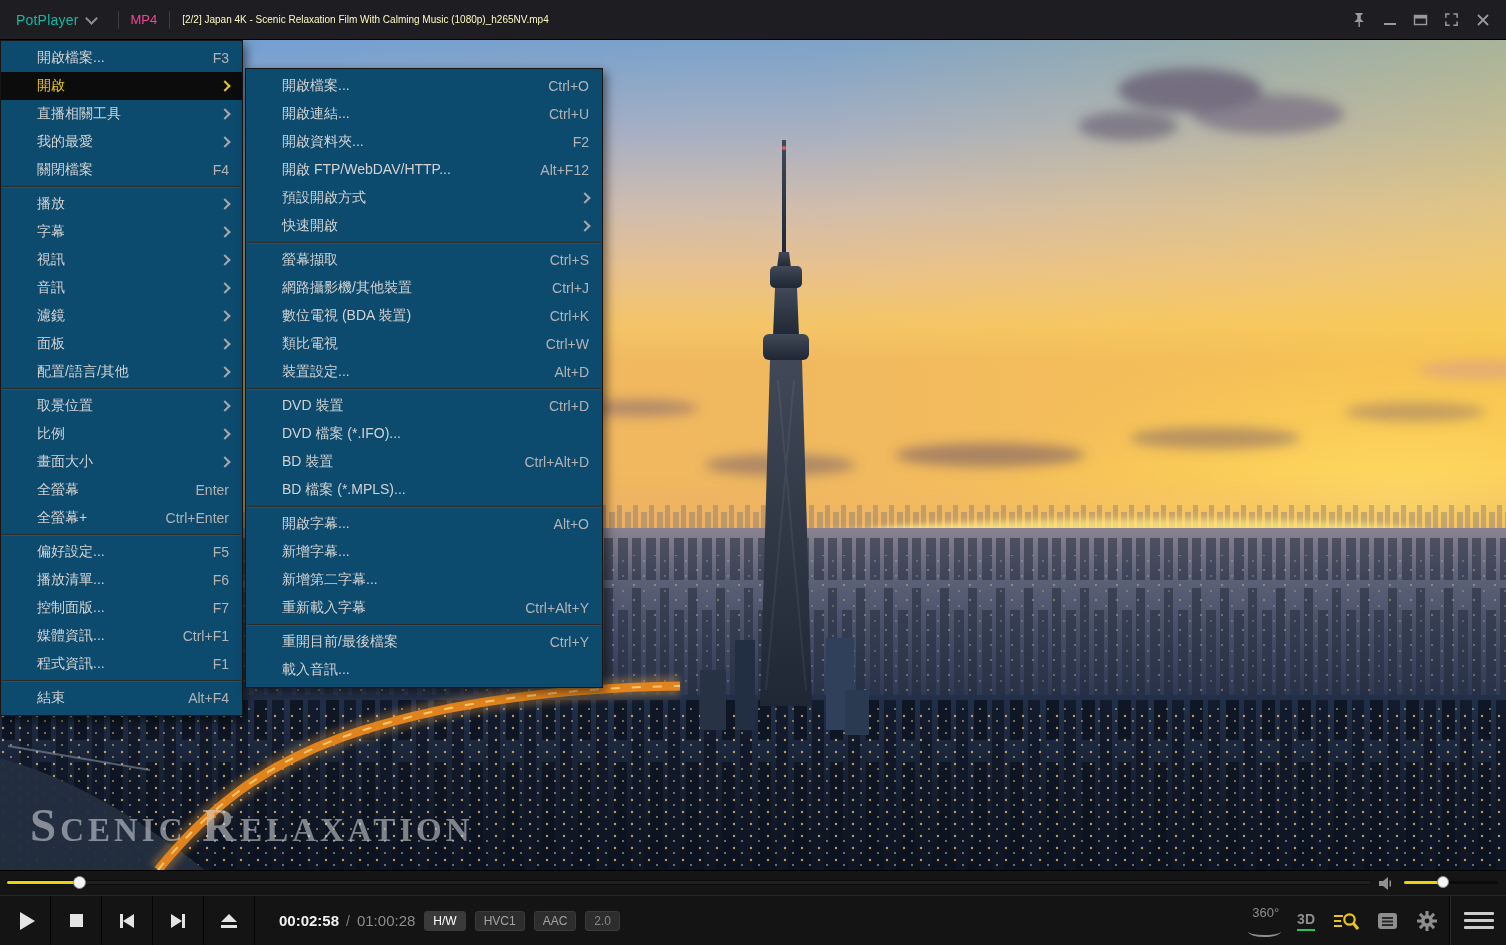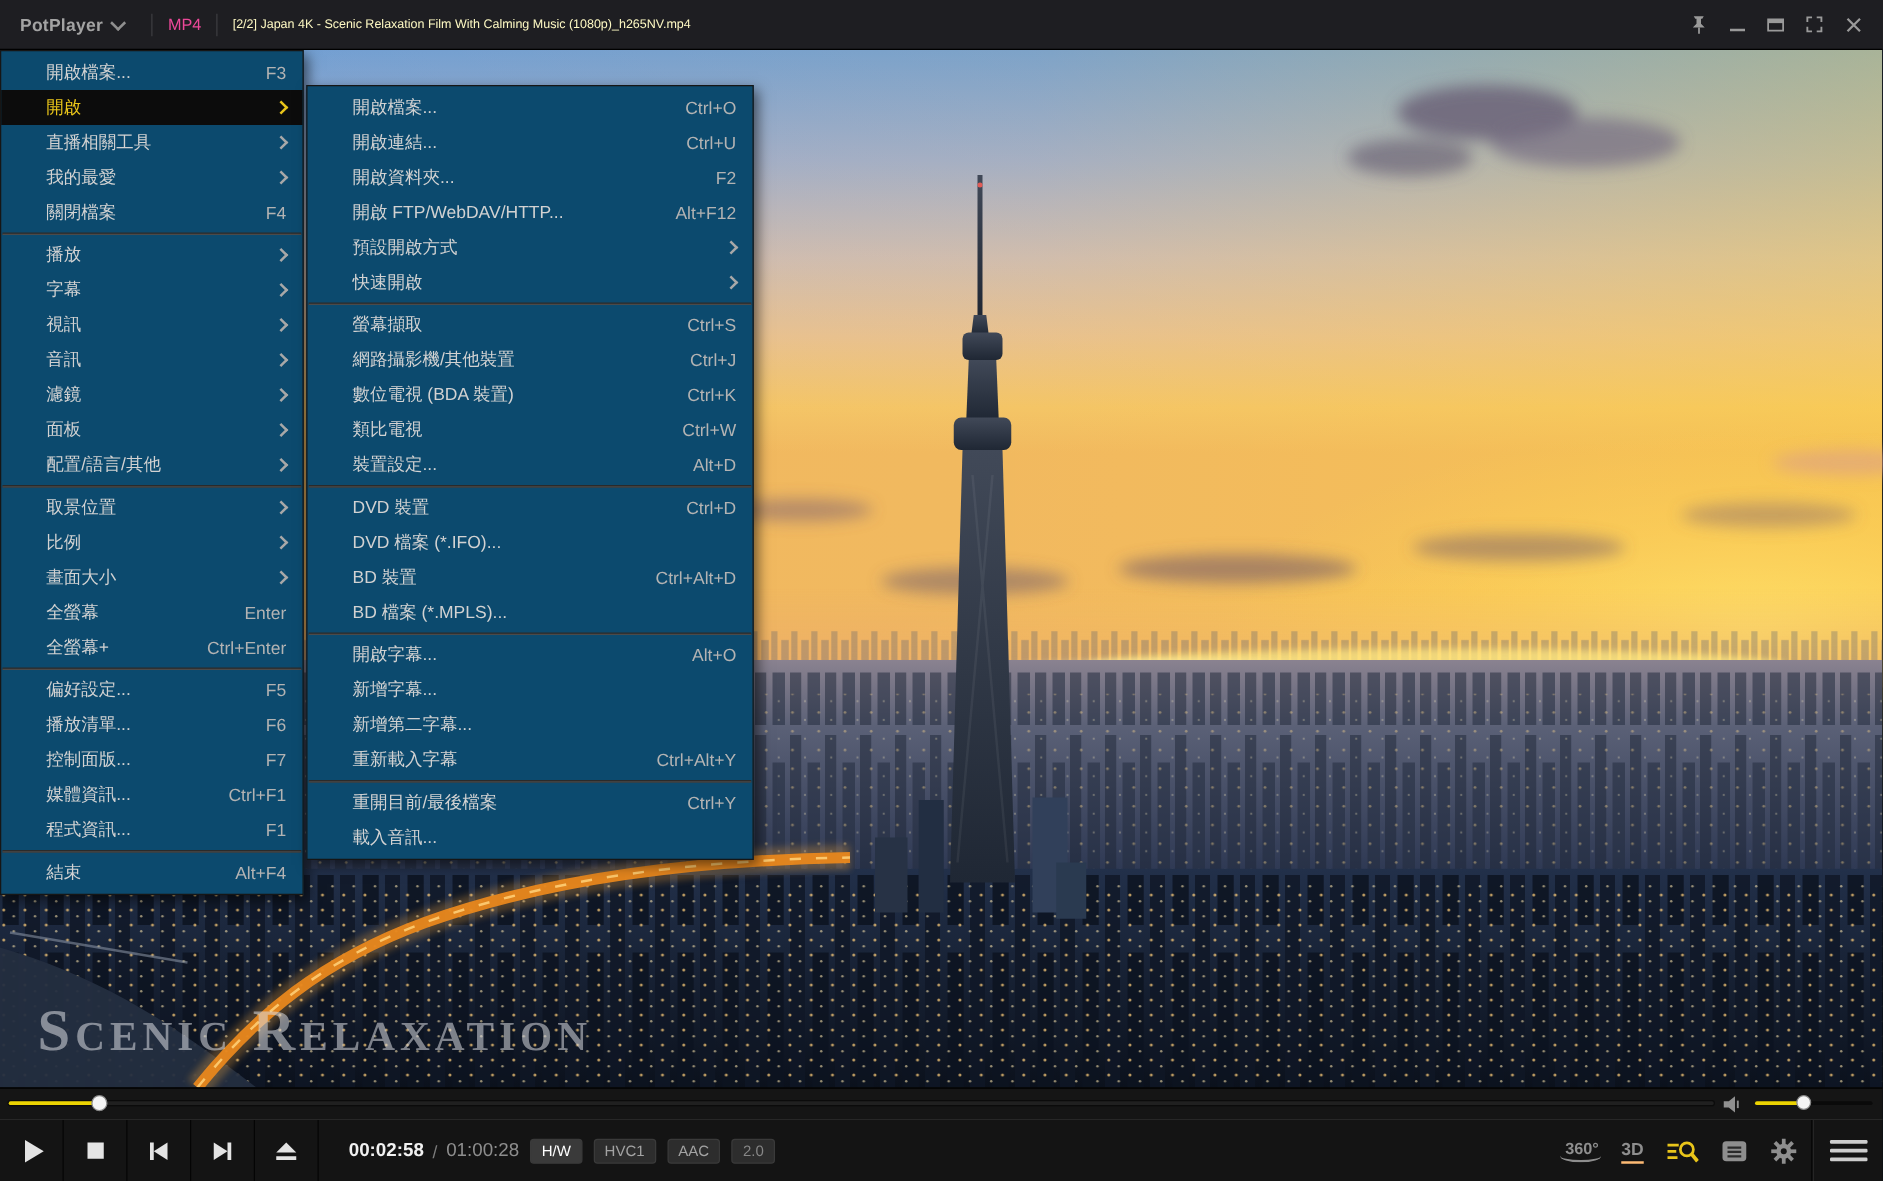--- a/index.html
+++ b/index.html
@@ -7,21 +7,21 @@
     width:1506px;height:945px;position:relative;overflow:hidden;
     background:#000;font-family:"Liberation Sans",sans-serif;
     -webkit-font-smoothing:antialiased;
   }
   
   .titlebar{
     position:absolute;top:0;left:0;width:1506px;height:40px;background:#1e1e22;
     display:flex;align-items:center;z-index:60;box-sizing:border-box;border-bottom:1px solid #000;
   }
   .app-btn{display:flex;align-items:center;padding:0 10px 0 16px;height:100%;cursor:default}
-  .app-name{font-size:14px;font-weight:bold;color:#a3a3a3;letter-spacing:.2px}
+  .app-name{font-size:14px;font-weight:normal;color:#14b8a6;letter-spacing:.2px}
   .chev-down{width:7px;height:7px;border-right:2px solid #8f8f8f;border-bottom:2px solid #8f8f8f;
     transform:rotate(45deg);margin:-3px 0 0 8px}
   .tb-divider{width:1px;height:18px;background:#3c3c40;margin:0 12px}
   .fmt{font-size:13px;color:#ec4899}
   .tb-title{font-size:10px;color:#fef9c3;white-space:nowrap;overflow:hidden;text-overflow:ellipsis;max-width:950px}
   .tb-right{margin-left:auto;display:flex;align-items:center;height:100%;padding-right:8px}
   .win-btn{width:31px;height:40px;display:flex;align-items:center;justify-content:center}
   .win-btn svg{display:block}
   
   .video-scene{position:absolute;top:40px;left:0;width:1506px;height:830px;overflow:hidden;background:#101824;z-index:10}
@@ -73,24 +73,24 @@
   .i-eject .bar-h{width:16px;height:3px;background:#e4e4e4;margin-top:3px}
   .time-group{display:flex;align-items:center;margin-left:24px}
   .cur{color:#f1f1f1;font-weight:bold;font-size:15px}
   .tsep{color:#7d7d7d;margin:0 7px;font-size:14px}
   .dur{color:#8d8d8d;font-size:15px}
   .badge{margin-left:9px;padding:2px 8px;border-radius:3px;background:#2d2d2d;border:1px solid #3a3a3a;color:#a3a3a3;font-size:12px}
   .badge.hw{background:#3a3a3a;color:#ffffff}
   .badge.dim{color:#878787}
   .right-controls{margin-left:auto;display:flex;align-items:center;height:100%}
   .rc-item{display:flex;align-items:center;justify-content:center;height:100%;padding:0 9px;color:#8e8e8e}
-  .lbl-360{font-size:13px;font-weight:bold;position:relative;padding-bottom:4px}
+  .lbl-360{font-size:13px;font-weight:normal;position:relative;padding-bottom:17px}
   .lbl-360::after{content:"";position:absolute;left:-4px;right:-2px;bottom:0;height:9px;
     border-bottom:2px solid #8e8e8e;border-radius:50%}
-  .lbl-3d{font-size:14px;font-weight:bold;border-bottom:2px solid #fdba74;padding-bottom:2px}
+  .lbl-3d{font-size:14px;font-weight:bold;border-bottom:2px solid #22c55e;padding-bottom:2px}
   .cb-vsep{width:1px;height:50px;background:#030303;box-shadow:1px 0 0 #2b2b2b;margin:0 2px}
   .hamburger{width:54px;height:100%;display:flex;flex-direction:column;gap:4px;align-items:center;justify-content:center}
   .hamburger span{width:30px;height:3px;background:#cdcdcd;border-radius:1px}
 </style>
 </head>
 <body>
 
 <div class="titlebar">
   <div class="app-btn">
     <span class="app-name">PotPlayer</span>

